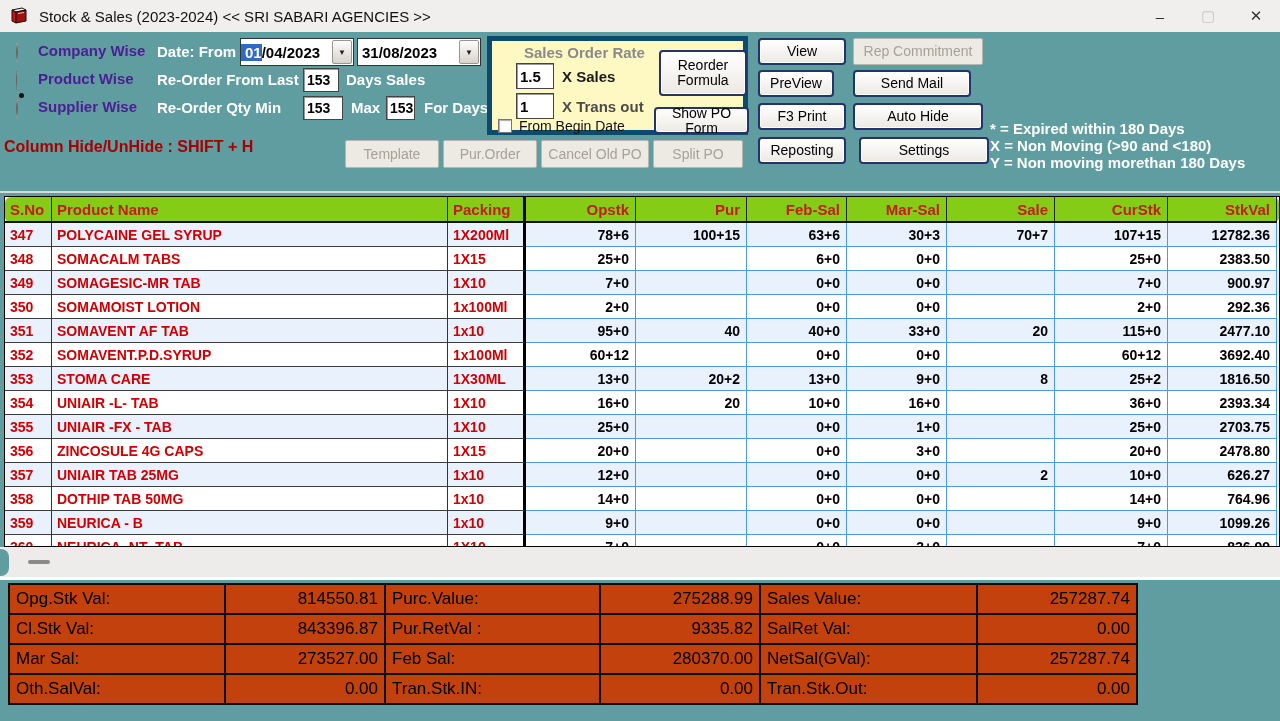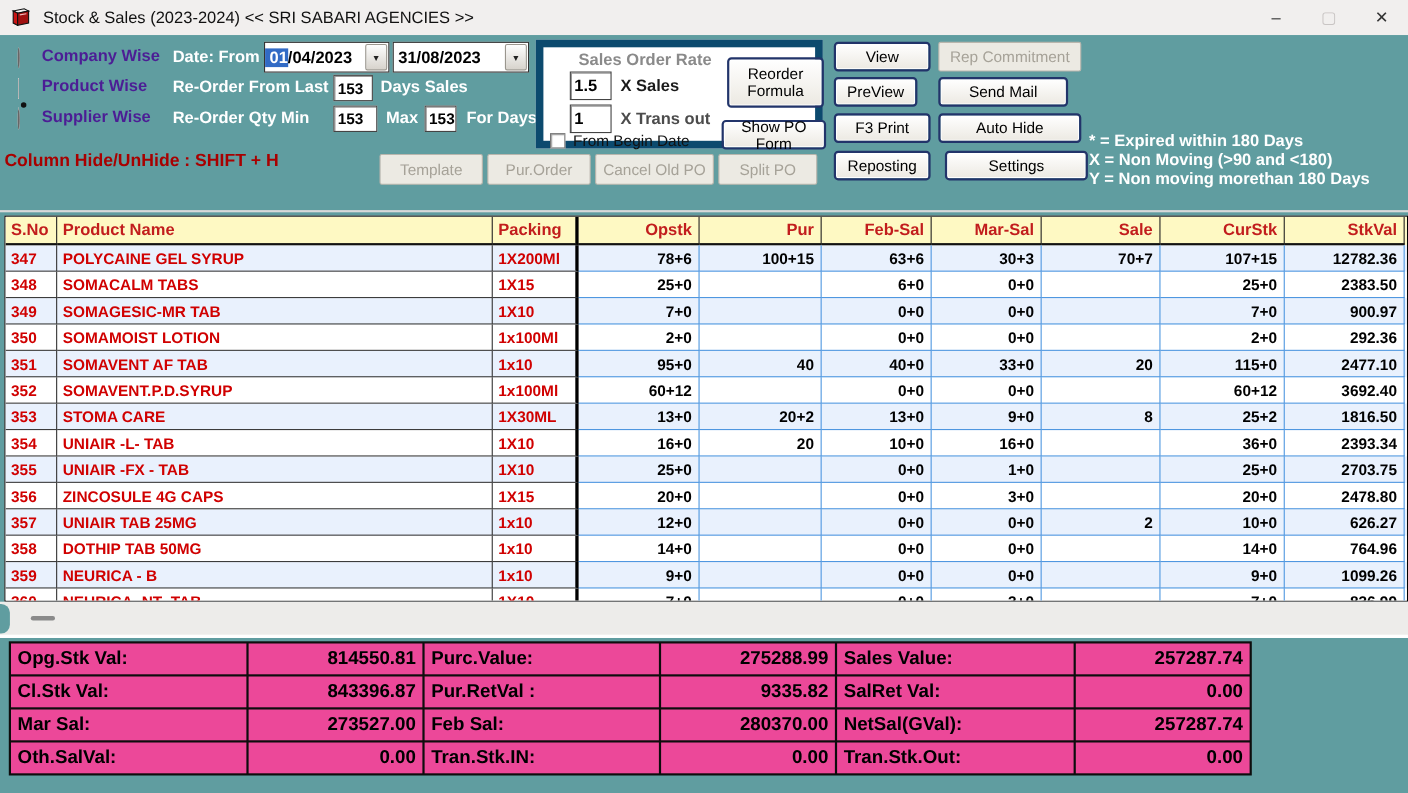--- a/index.html
+++ b/index.html
@@ -23,52 +23,52 @@
   .lbl-w{color:#FFFFFF;font-weight:bold;font-size:15px;}
   .abs{position:absolute;}
   .radio{width:13px;height:13px;border-radius:50%;background:#fff;border:1px solid #666;box-shadow:inset 1px 1px 2px #9a9a9a;}
   .radio.checked::after{content:"";display:block;width:5px;height:5px;border-radius:50%;background:#111;margin:3px 0 0 3px;}
   .combo{background:#fff;border:1px solid #333;height:28px;display:flex;align-items:center;font-weight:bold;font-size:15px;color:#000;}
   .combo .txt{padding-left:4px;white-space:nowrap;}
   .combo .sel{background:#316AC5;color:#fff;}
   .combo .drop{margin-left:auto;width:20px;height:24px;background:linear-gradient(#fdfdfd,#d7d3cc);border:1px solid #9a968e;border-radius:2px;display:flex;align-items:center;justify-content:center;font-size:8px;color:#222;margin-right:1px;}
   .tinput{border:1px solid #444;box-shadow:inset 1px 1px 0 #9a9a9a;background:#fff;font-family:"Liberation Sans",sans-serif;font-weight:bold;font-size:14px;color:#000;padding-left:3px;}
   
-  .pink{position:absolute;left:487px;top:4px;width:261px;height:99px;background:#ffffff;border:7px solid #0c4a6e;}
+  .pink{position:absolute;left:487px;top:4px;width:261px;height:99px;background:#fef9c3;border:5px solid #0c4a6e;}
   .pink .p-title{position:absolute;left:32px;top:3px;color:#8a8a8a;font-weight:bold;font-size:15px;}
   .pink .x-sales{position:absolute;left:70px;top:27px;color:#1a1a1a;font-weight:bold;font-size:15px;}
   .pink .x-trans{position:absolute;left:70px;top:57px;color:#4c4c4c;font-weight:bold;font-size:15px;}
   .pink .cb{position:absolute;left:6px;top:78px;width:14px;height:14px;background:#fff;border:1px solid #777;box-shadow:inset 1px 1px 1px #aaa;}
   .pink .cb-lbl{position:absolute;left:27px;top:77px;color:#111;font-size:14px;}
   
   .btn{background:linear-gradient(#ffffff,#ece9e2);border:2px solid #22346A;border-radius:4px;box-shadow:inset 0 0 0 1px #fff;color:#000;font-size:14px;display:flex;align-items:center;justify-content:center;text-align:center;line-height:15px;}
   .btn.disabled{background:#ECEAE3;border:1px solid #b9b6ad;border-radius:2px;box-shadow:none;color:#a6a298;}
   .legend{position:absolute;left:990px;top:88px;color:#fff;font-weight:bold;font-size:15px;line-height:17px;white-space:nowrap;}
   .hint{position:absolute;left:4px;top:106px;color:#A80000;font-weight:bold;font-size:16px;}
   
   .sep-line{position:absolute;left:0;top:159px;width:1280px;height:2px;background:#d9d9d9;}
   .grid{position:absolute;left:4px;top:164px;width:1276px;height:351px;overflow:hidden;border:1px solid #000;background:#fff;}
   .grow{display:grid;grid-template-columns:47px 396px 78px 110px 111px 100px 100px 108px 113px 109px;width:1274px;}
-  .ghead{height:26px;background:#fef9c3;}
+  .ghead{height:26px;background:#84cc16;border-radius:6px;}
   .ghead .cell{color:#C21D1D;font-weight:bold;font-size:15px;border-right:1px solid #222;border-bottom:2px solid #111;display:flex;align-items:center;}
   .trow{height:24px;background:#fff;}
   .trow.alt{background:#E9F1FD;}
   .cell{overflow:hidden;white-space:nowrap;display:flex;align-items:center;font-size:14px;font-weight:bold;}
   .cell.l{justify-content:flex-start;padding-left:5px;}
   .cell.r{justify-content:flex-end;padding-right:6px;}
   .trow .cell{border-bottom:1px solid #4F97E0;border-right:1px solid #4F97E0;color:#000;}
   .trow .red{color:#D00000;border-right:1px solid #333;border-bottom:1px solid #3c3c3c;}
   .thick-r{border-right:3px solid #000 !important;}
   
   .hscroll{position:absolute;left:0;top:515px;width:1280px;height:33px;background:#EDECEA;border-bottom:3px solid #fff;}
   .hthumb{position:absolute;left:28px;top:13px;width:22px;height:4px;background:#8a8a8a;border-radius:2px;}
   .notch{position:absolute;left:0;top:2px;width:9px;height:27px;background:#609DA0;border-radius:0 8px 8px 0;}
   
   .summary{position:absolute;left:8px;top:551px;width:1130px;background:#0d0d0d;display:grid;grid-template-columns:214px 158px 213px 158px 215px 158px;grid-auto-rows:28px;gap:2px;padding:2px;}
-  .scell{background:#ec4899;display:flex;align-items:center;font-size:17px;font-weight:bold;color:#000;overflow:hidden;white-space:nowrap;}
+  .scell{background:#c2410c;display:flex;align-items:center;font-size:17px;font-weight:normal;color:#000;overflow:hidden;white-space:nowrap;}
   .scell.lab{padding-left:6px;justify-content:flex-start;}
   .scell.val{padding-right:6px;justify-content:flex-end;}
 </style>
 </head>
 <body>
 
 <div class="titlebar">
   <div class="app-icon">
     <svg width="20" height="20" viewBox="0 0 20 20">
       <polygon points="2,4 12,2 16,4 6,6" fill="#f2f2f2" stroke="#111" stroke-width="1"></polygon>

